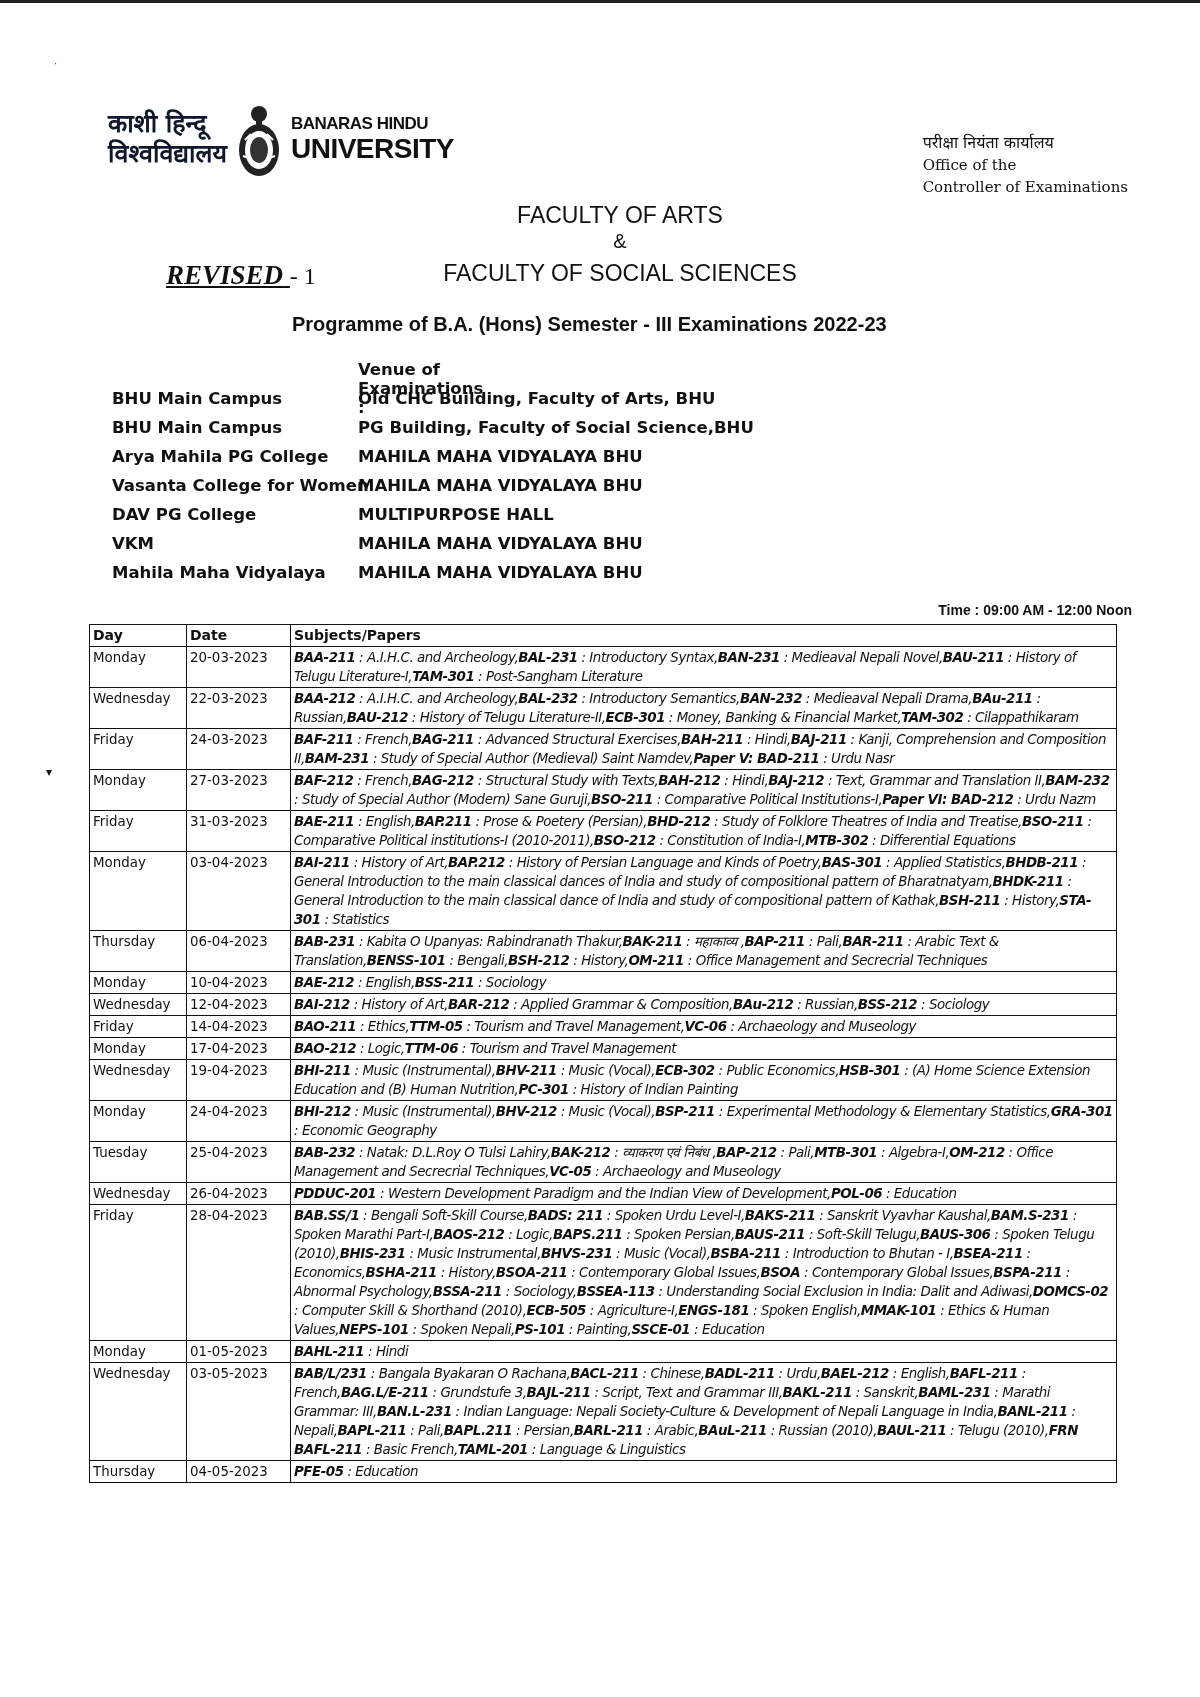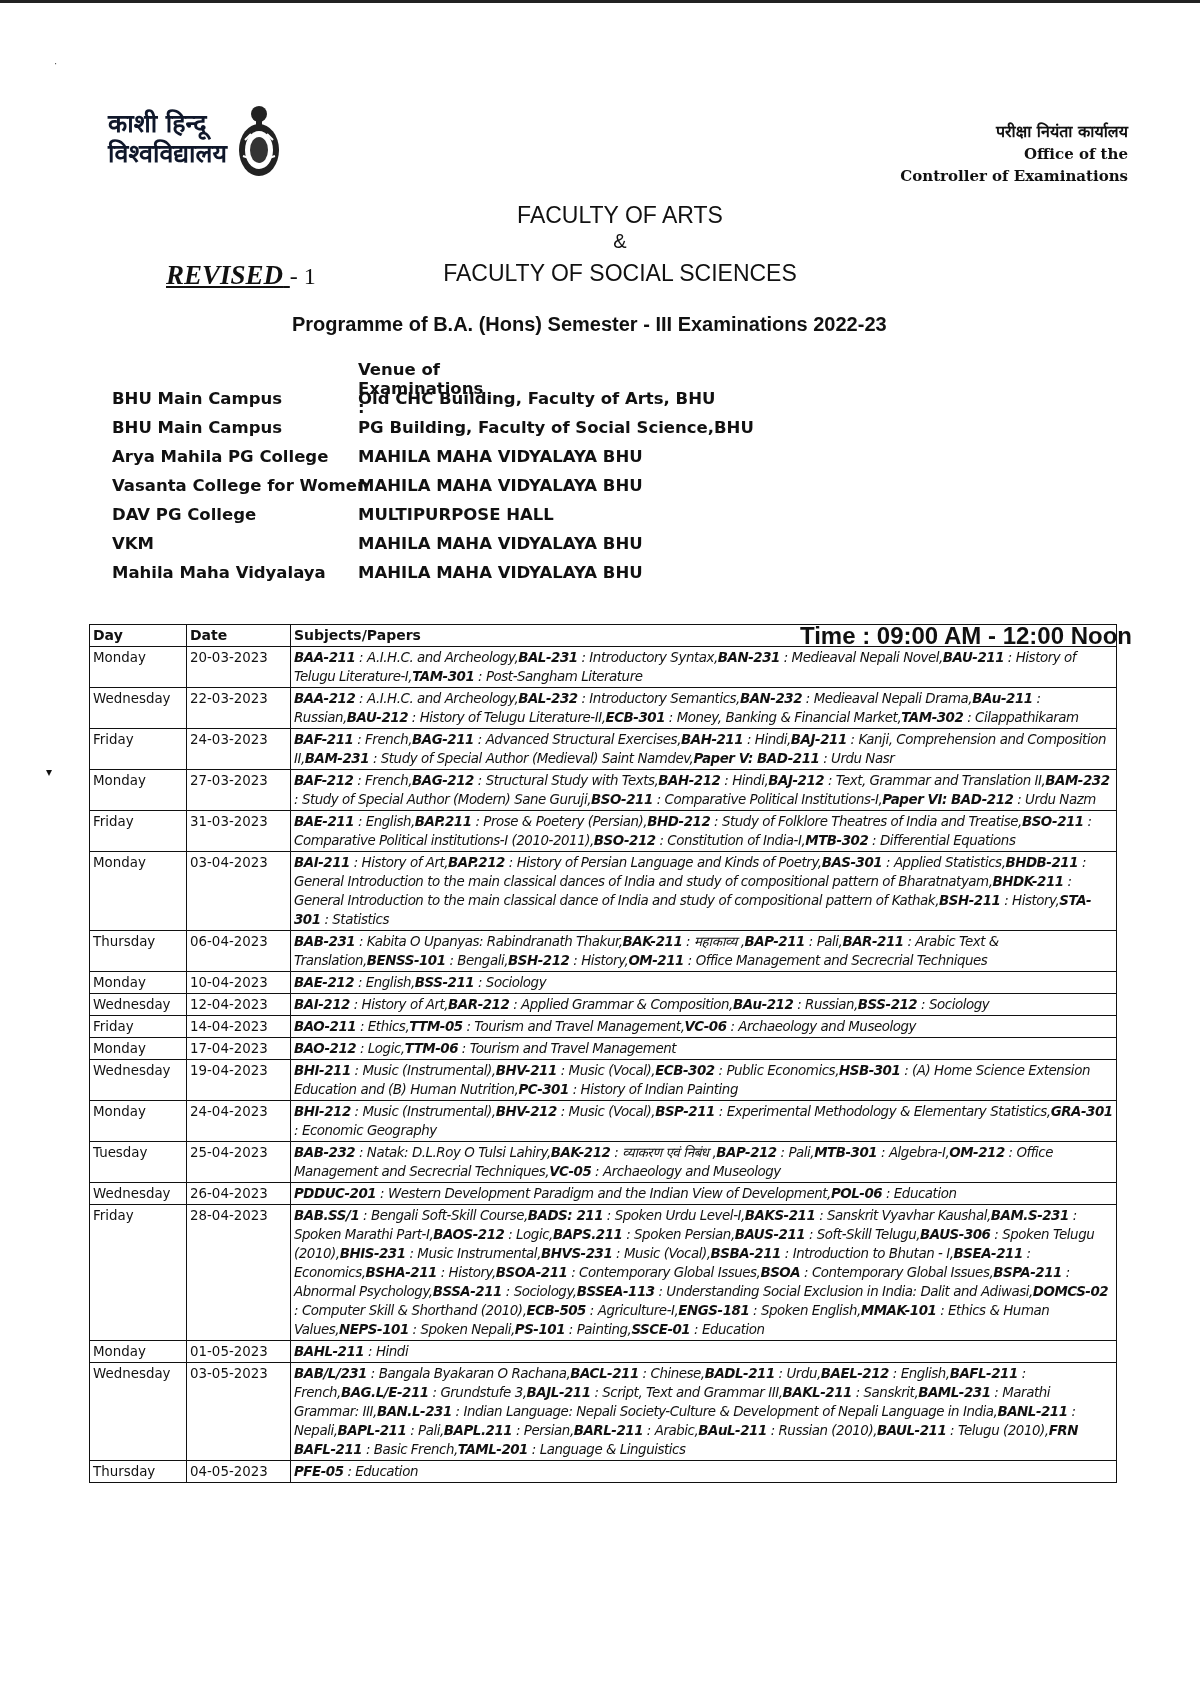--- a/index.html
+++ b/index.html
@@ -7,34 +7,34 @@
   body { position: relative; font-family: "DejaVu Sans", sans-serif; color: #111; overflow: hidden; }
   .topline { position: absolute; left: 0; top: 0; width: 1200px; height: 3px; background: #222; }
 
   .logo { position: absolute; left: 108px; top: 100px; display: flex; align-items: center; }
   .logo-hindi { font-family: "DejaVu Serif", serif; font-weight: bold; font-size: 25px; line-height: 30px; color: #0f172a; }
   .emblem { width: 44px; height: 78px; margin: 0 10px; position: relative; }
   .emblem svg { width: 44px; height: 78px; }
   .logo-eng .l1 { font-family: "Liberation Sans", sans-serif; font-size: 17px; font-weight: bold; letter-spacing: -0.5px; }
   .logo-eng .l2 { font-family: "Liberation Sans", sans-serif; font-size: 28px; font-weight: bold; letter-spacing: -0.5px; line-height: 30px; }
 
-  .office { position: absolute; right: 72px; top: 121px; text-align: right; font-family: "DejaVu Serif", serif; font-size: 15px; line-height: 22px; font-weight: bold; }
+  .office { position: absolute; right: 72px; top: 132px; text-align: left; font-family: "DejaVu Serif", serif; font-size: 15px; line-height: 22px; font-weight: normal; }
   .office .hi { font-size: 16px; }
 
   .faculty { position: absolute; left: 0; width: 1240px; text-align: center; font-family: "Liberation Sans", sans-serif; font-size: 23px; }
   .revised { position: absolute; left: 166px; top: 260px; font-family: "Liberation Serif", serif; font-style: italic; font-weight: bold; font-size: 27px; text-decoration: underline; }
   .programme { position: absolute; left: 292px; top: 313px; font-family: "Liberation Sans", sans-serif; font-weight: bold; font-size: 20px; }
 
   .venues { position: absolute; left: 96px; top: 360px; font-family: "DejaVu Sans", sans-serif; font-weight: bold; font-size: 16.5px; }
   .venue-title { position: absolute; left: 262px; top: 0; }
   .venue-row { position: absolute; left: 0; width: 700px; }
   .venue-row .college { position: absolute; left: 16px; }
   .venue-row .place { position: absolute; left: 262px; white-space: nowrap; }
 
-  .time { position: absolute; right: 68px; top: 602px; font-family: "Liberation Sans", sans-serif; font-weight: bold; font-size: 24px; margin-top: 20px; }
+  .time { position: absolute; right: 68px; top: 602px; font-family: "Liberation Sans", sans-serif; font-weight: bold; font-size: 14px; }
 
   table.sched { position: absolute; left: 89px; top: 624px; width: 1028px; border-collapse: collapse; font-family: "DejaVu Sans", sans-serif; font-size: 13.4px; line-height: 19px; }
   table.sched th, table.sched td { border: 1.5px solid #111; vertical-align: top; text-align: left; padding: 1px 3px; }
   table.sched th { font-weight: bold; font-size: 14px; }
   table.sched td.day { width: 97px; }
   table.sched td.date { width: 104px; }
   table.sched td.subj { letter-spacing: -0.45px; font-style: italic; }
   .code { font-weight: bold; }
 
   .pto { position: absolute; left: 1018px; top: 1744px; font-family: "DejaVu Serif", serif; font-weight: bold; font-size: 15px; }
@@ -55,20 +55,24 @@
   <div class="emblem">
     <svg viewBox="0 0 44 78">
       <ellipse cx="22" cy="50" rx="20" ry="26" fill="#222"></ellipse>
       <ellipse cx="22" cy="50" rx="14" ry="19" fill="#fff"></ellipse>
       <ellipse cx="22" cy="50" rx="9" ry="13" fill="#333"></ellipse>
       <circle cx="22" cy="14" r="8" fill="#222"></circle>
       <rect x="19" y="20" width="6" height="8" fill="#222"></rect>
       <path d="M8 40 L14 34 M36 40 L30 34 M6 56 L12 58 M38 56 L32 58" stroke="#fff" stroke-width="2"></path>
     </svg>
   </div>
+  <div class="logo-eng">
+    <div class="l1">BANARAS HINDU</div>
+    <div class="l2">UNIVERSITY</div>
+  </div>
 </div>
 
 <div class="office">
   <div class="hi">परीक्षा नियंता कार्यालय</div>
   <div>Office of the</div>
   <div>Controller of Examinations</div>
 </div>
 
 <div class="faculty" style="top:202px;">FACULTY OF ARTS</div>
 <div class="faculty" style="top:230px;font-size:20px;">&amp;</div>

